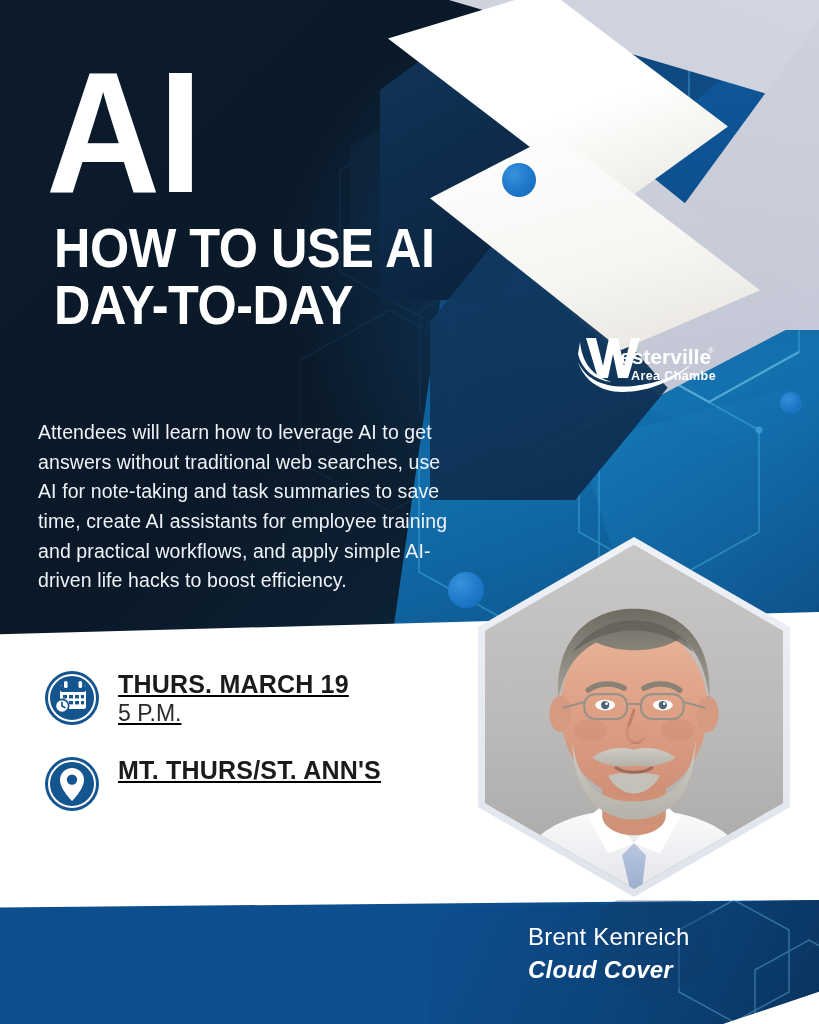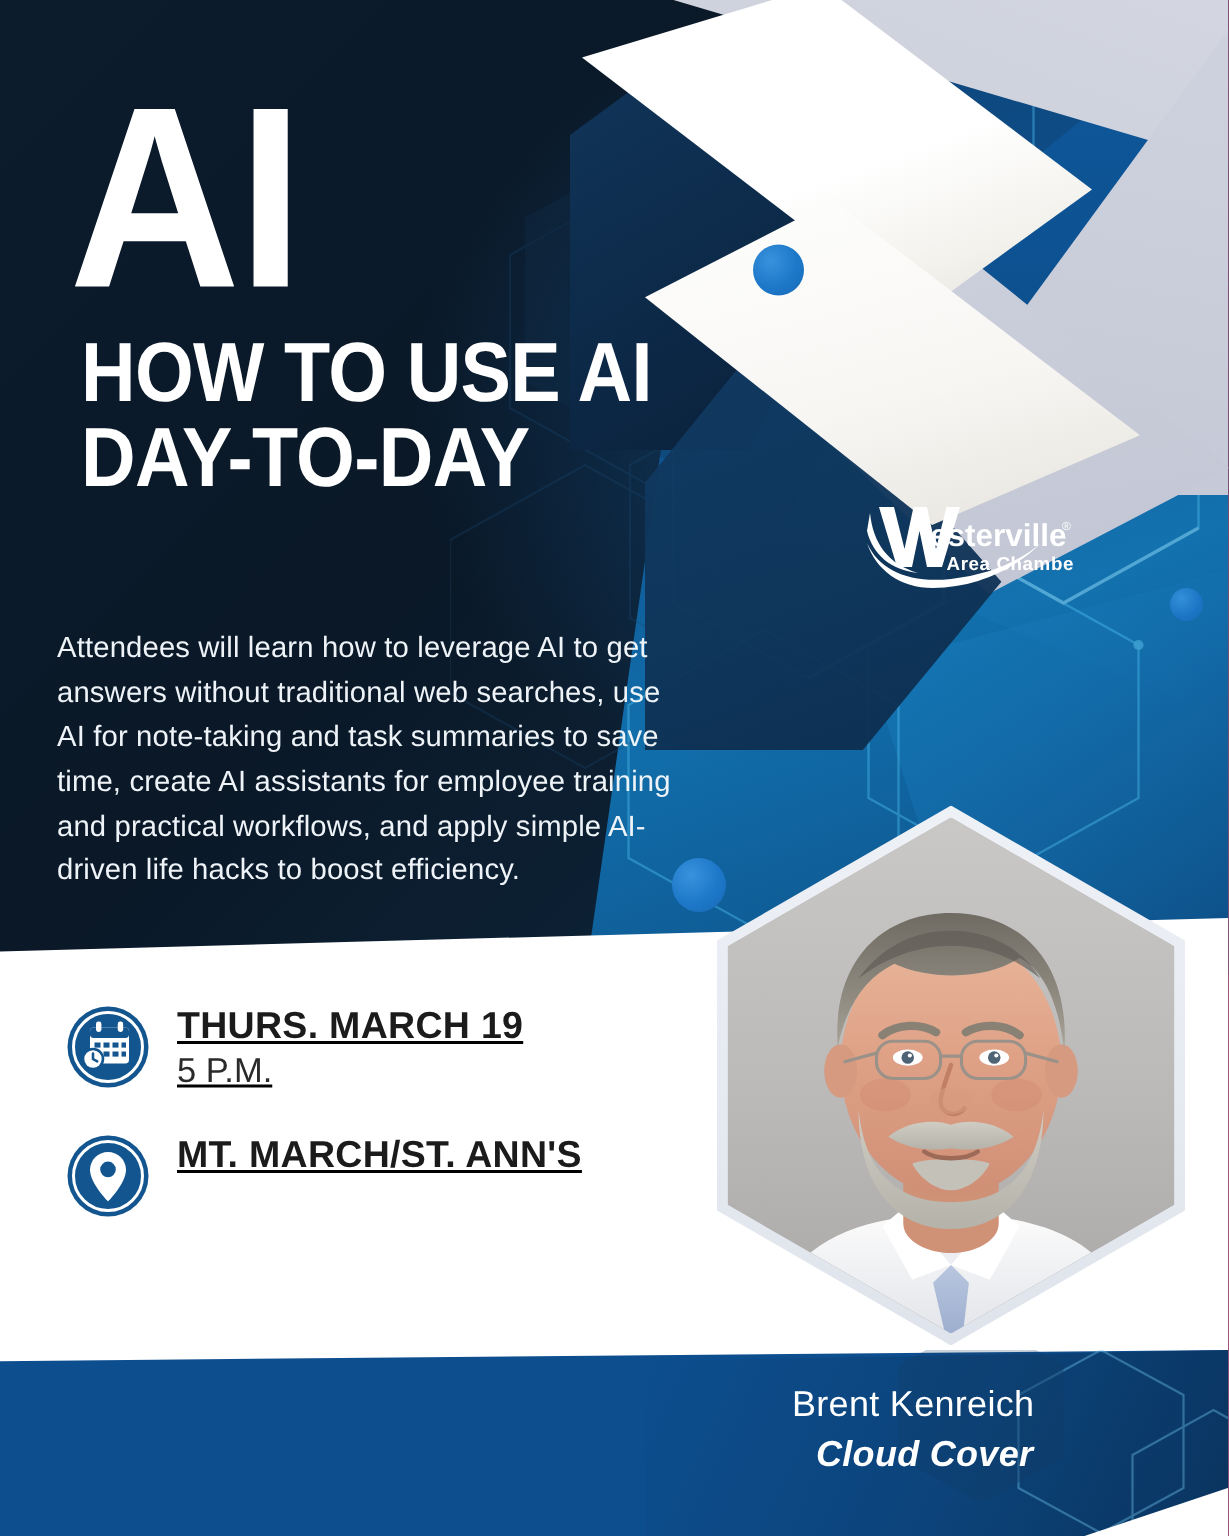--- a/index.html
+++ b/index.html
@@ -6,21 +6,21 @@
   html, body {
     margin: 0;
     padding: 0;
     background: #5a5a5a;
   }
   #flyer {
     position: relative;
     width: 819px;
     height: 1024px;
     overflow: hidden;
-    background: #ec4899;
+    background: #8b5cf6;
     font-family: "Liberation Sans", sans-serif;
     -webkit-font-smoothing: antialiased;
   }
 
   
   .layer { position: absolute; }
 
   
   .bg-navy {
     left: 0; top: 0; width: 819px; height: 650px;
@@ -265,21 +265,20 @@
     line-height: 1.25;
   }
   .speaker-org {
     font-size: 24px;
     font-weight: 700;
     font-style: italic;
     color: #ffffff;
     letter-spacing: 0.2px;
     line-height: 1.3;
     margin-top: 2px;
-    margin-left: 16px;
   }
 </style>
 </head>
 <body>
 
 <div id="flyer">
 
   <div class="layer bg-navy"></div>
 
   <div class="layer bg-blue-right"></div>
@@ -397,21 +396,21 @@
     <div class="detail-row">
       <div class="detail-icon">
         <svg width="56" height="56" viewBox="0 0 56 56" fill="none">
           <circle cx="28" cy="28" r="27" fill="#13558f"></circle>
           <circle cx="28" cy="28" r="23" fill="none" stroke="#ffffff" stroke-width="2"></circle>
           <path d="M28 12 C21.4 12, 16 17.3, 16 23.9 C16 33, 28 45, 28 45 C28 45, 40 33, 40 23.9 C40 17.3, 34.6 12, 28 12 Z" fill="#ffffff"></path>
           <circle cx="28" cy="23.6" r="5.2" fill="#13558f"></circle>
         </svg>
       </div>
       <div class="detail-text">
-        <div class="detail-primary"> MT. MARCH/ST. ANN'S</div>
+        <div class="detail-primary"> MT. THURS/ST. ANN'S</div>
       </div>
     </div>
 
   </div>
 
   <div class="portrait">
     <div class="portrait-hex"></div>
     <div class="portrait-inner">
       <svg viewBox="0 0 300 346" preserveAspectRatio="xMidYMid slice">
         <defs>

